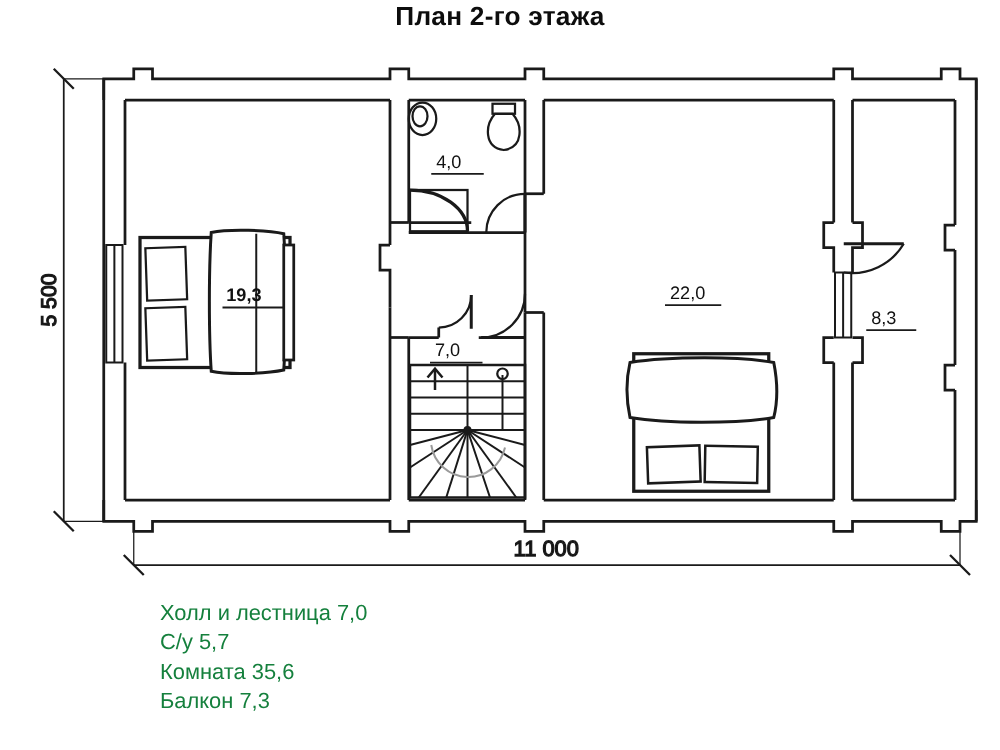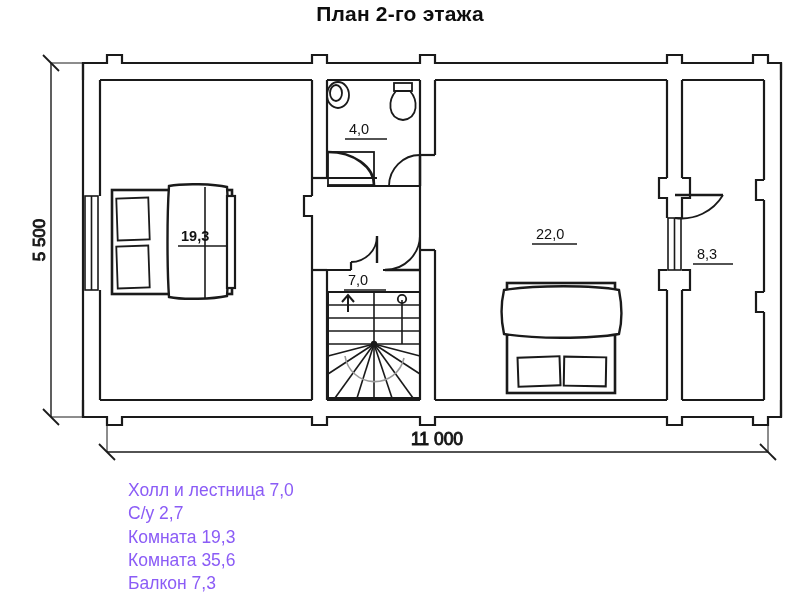--- a/index.html
+++ b/index.html
@@ -35,21 +35,21 @@
   }
   #legend {
     position: absolute;
     left: 128px;
     top: 479px;
     width: 330px;
   }
   .legend-line {
     font-size: 17.5px;
     line-height: 23.3px;
-    color: #8b5cf6;
+    color: #15803d;
     white-space: pre;
   }
   svg { display: block; }
   text { font-family: "Liberation Sans", sans-serif; fill: #111111; }
 </style>
 </head>
 <body>
 
 <div id="page-title">План 2-го этажа</div>
 
@@ -225,17 +225,16 @@
     <line x1="92" y1="425" x2="92" y2="452" stroke-width="1.0"></line>
     <line x1="753" y1="425" x2="753" y2="452" stroke-width="1.0"></line>
     <text x="422" y="445" font-size="17.5" text-anchor="middle">11 000</text>
   </g>
 
 </svg>
 </div>
 
 <div id="legend">
   <div class="legend-line">Холл и лестница 7,0</div>
-  <div class="legend-line">С/у 2,7</div>
-  <div class="legend-line">Комната 19,3</div>
+  <div class="legend-line">С/у 5,7</div>
   <div class="legend-line">Комната 35,6</div>
   <div class="legend-line">Балкон 7,3</div>
 </div>
 
 </body></html>

